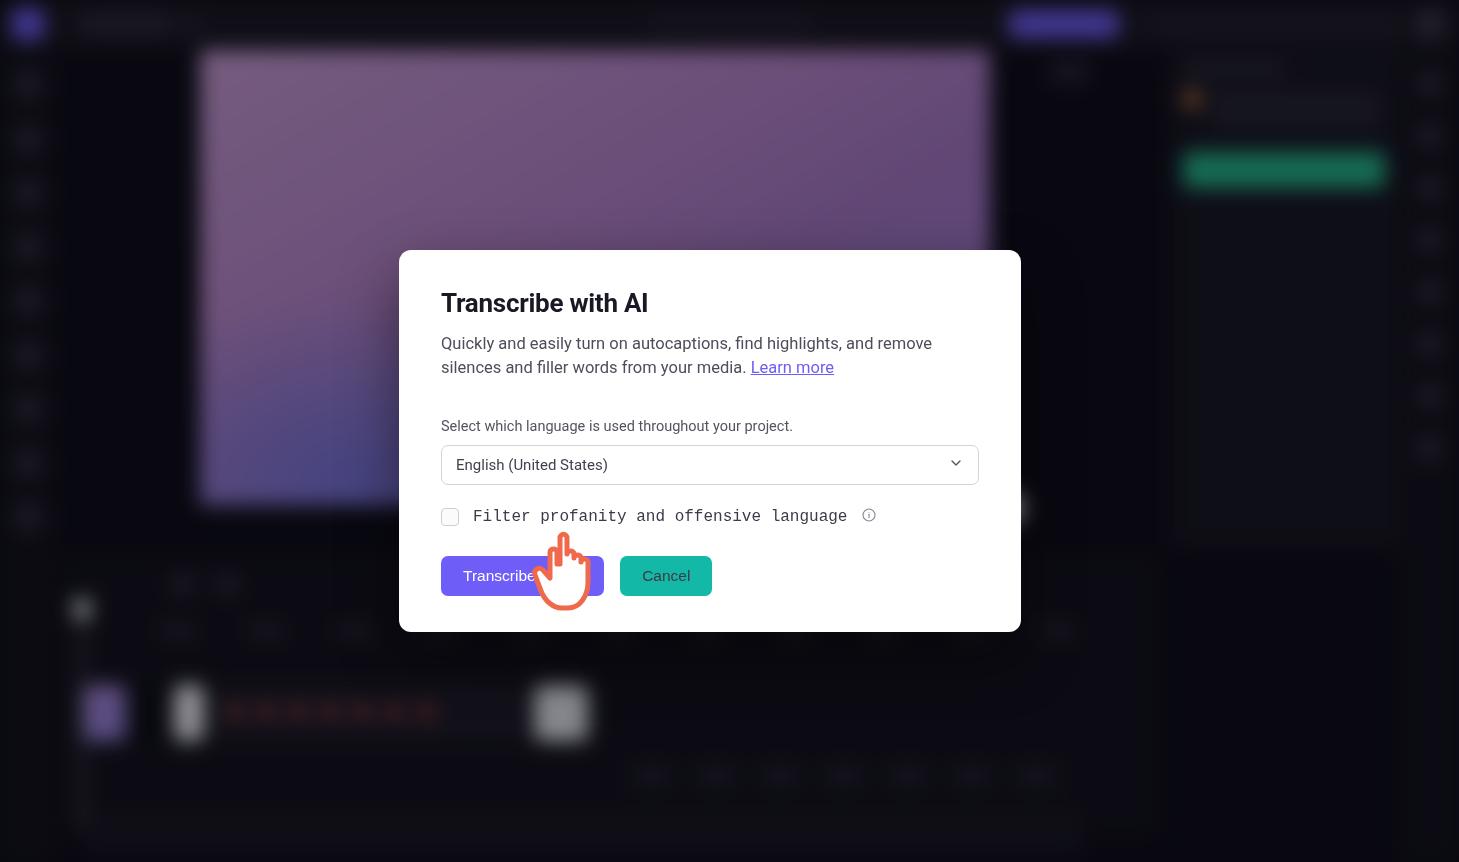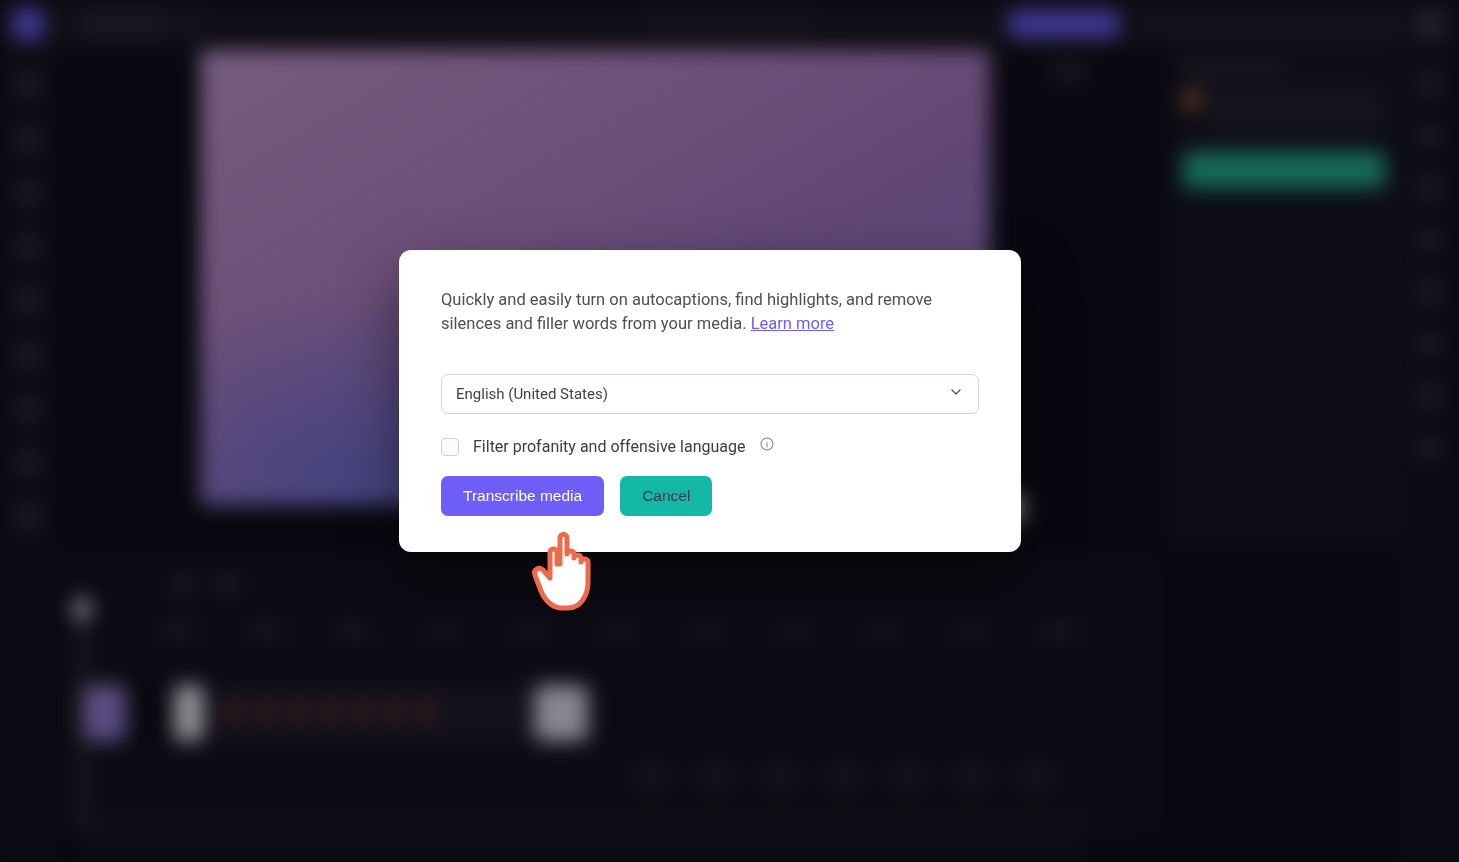--- a/index.html
+++ b/index.html
@@ -97,21 +97,21 @@
     .modal p.desc { font-size:16.5px; line-height:1.45; color:#4f4d5b; margin-bottom:38px;}
     .modal p.desc a { color:#6e5df6; text-decoration:underline; }
     .modal .sel-label { font-size:14.5px; color:#55535f; margin-bottom:10px;}
     .modal .select {
       width:100%; height:40px; border:1px solid #d4d2dc; border-radius:7px;
       display:flex; align-items:center; justify-content:space-between;
       padding:0 14px; font-size:15px; color:#433f4d; background:#fff; cursor:pointer;
       margin-bottom:22px;
     }
     .modal .select .chev-ic svg { width:16px; height:16px; stroke:#55535f; }
-    .modal .check-row { display:flex; align-items:flex-end; gap:14px; margin-bottom:20px;}
+    .modal .check-row { display:flex; align-items:center; gap:14px; margin-bottom:28px;font-family:Liberation Mono, monospace;}
     .modal .check-row .cb {
       width:18px; height:18px; border:1.5px solid #cfcdd8; border-radius:4px; background:#fbfbfc; cursor:pointer;
     }
     .modal .check-row .cb-label { font-size:16px; color:#3d3b48;}
     .modal .check-row .info-ic { width:16px; height:16px; stroke:#878594; cursor:pointer;}
     .modal .btn-row { display:flex; gap:16px;}
     .modal .btn {
       height:40px; padding:0 22px; border-radius:7px; font-size:15.5px; font-weight:500;
       display:inline-flex; align-items:center; justify-content:center; cursor:pointer; border:none;
     }
@@ -217,23 +217,25 @@
         <div class="ec"></div>
         <div class="ec"></div>
     </div>
     <div class="audio"></div>
   </div>
 </div>
 
 <div class="backdrop"></div>
 
 <div class="modal">
+  <h1>Transcribe with AI</h1>
   <p class="desc">
     <span>Quickly and easily turn on autocaptions, find highlights, and remove silences and filler words from your media. </span><a href="#">Learn more</a>
   </p>
+  <div class="sel-label">Select which language is used throughout your project.</div>
   <div class="select">
     <span>English (United States)</span>
     <span class="chev-ic">
       <svg viewBox="0 0 24 24" fill="none" stroke-width="2" stroke-linecap="round" stroke-linejoin="round">
           <polyline points="6 9 12 15 18 9"></polyline>
         </svg>
     </span>
   </div>
   <div class="check-row">
     <div class="cb"></div>

